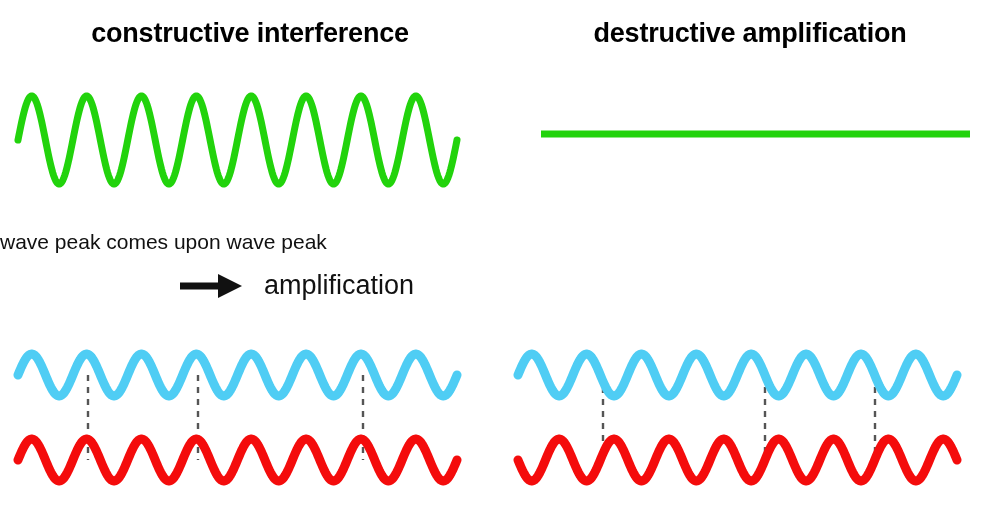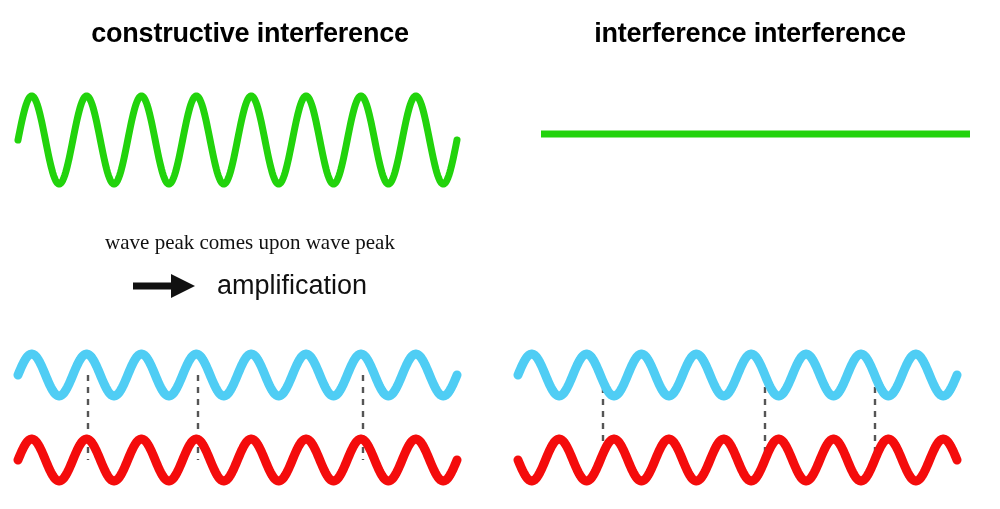--- a/index.html
+++ b/index.html
@@ -50,37 +50,37 @@
     left: 0;
     width: 500px;
     height: 130px;
   }
 
   .caption {
     position: absolute;
     top: 230px;
     left: 0;
     width: 500px;
-    text-align: center;
+    text-align: left;
     font-size: 21px;
     color: #111111;
     line-height: 1.15;
     white-space: nowrap;
-    font-family: Liberation Serif, serif;
   }
 
   .outcome-row {
     position: absolute;
     top: 272px;
     left: 0;
     width: 500px;
     display: flex;
     align-items: center;
     justify-content: center;
     gap: 22px;
+    padding-left: 47px;
   }
   .arrow-icon {
     display: block;
     width: 62px;
     height: 26px;
     flex: 0 0 auto;
   }
   .outcome-label {
     font-size: 27px;
     color: #111111;
@@ -131,21 +131,21 @@
             <line x1="363" x2="363" y1="45" y2="130" stroke="#555555" stroke-width="2.4" stroke-dasharray="6 6"></line>
           </g>
         <path id="p0-comp-0" fill="none" stroke-linecap="round" stroke-linejoin="round" stroke="#4FCDF4" stroke-width="9" d="M18.00 45.00 L18.91 42.80 L19.83 40.63 L20.74 38.51 L21.66 36.46 L22.57 34.50 L23.49 32.66 L24.40 30.95 L25.32 29.39 L26.23 28.01 L27.15 26.81 L28.06 25.82 L28.98 25.03 L29.89 24.46 L30.80 24.12 L31.72 24.00 L32.63 24.12 L33.55 24.46 L34.46 25.03 L35.38 25.82 L36.29 26.81 L37.21 28.01 L38.12 29.39 L39.04 30.95 L39.95 32.66 L40.86 34.50 L41.78 36.46 L42.69 38.51 L43.61 40.63 L44.52 42.80 L45.44 45.00 L46.35 47.20 L47.27 49.37 L48.18 51.49 L49.10 53.54 L50.01 55.50 L50.92 57.34 L51.84 59.05 L52.75 60.61 L53.67 61.99 L54.58 63.19 L55.50 64.18 L56.41 64.97 L57.33 65.54 L58.24 65.88 L59.16 66.00 L60.07 65.88 L60.99 65.54 L61.90 64.97 L62.81 64.18 L63.73 63.19 L64.64 61.99 L65.56 60.61 L66.47 59.05 L67.39 57.34 L68.30 55.50 L69.22 53.54 L70.13 51.49 L71.05 49.37 L71.96 47.20 L72.88 45.00 L73.79 42.80 L74.70 40.63 L75.62 38.51 L76.53 36.46 L77.45 34.50 L78.36 32.66 L79.28 30.95 L80.19 29.39 L81.11 28.01 L82.02 26.81 L82.94 25.82 L83.85 25.03 L84.76 24.46 L85.68 24.12 L86.59 24.00 L87.51 24.12 L88.42 24.46 L89.34 25.03 L90.25 25.82 L91.17 26.81 L92.08 28.01 L93.00 29.39 L93.91 30.95 L94.82 32.66 L95.74 34.50 L96.65 36.46 L97.57 38.51 L98.48 40.63 L99.40 42.80 L100.31 45.00 L101.23 47.20 L102.14 49.37 L103.06 51.49 L103.97 53.54 L104.89 55.50 L105.80 57.34 L106.71 59.05 L107.63 60.61 L108.54 61.99 L109.46 63.19 L110.37 64.18 L111.29 64.97 L112.20 65.54 L113.12 65.88 L114.03 66.00 L114.95 65.88 L115.86 65.54 L116.78 64.97 L117.69 64.18 L118.60 63.19 L119.52 61.99 L120.43 60.61 L121.35 59.05 L122.26 57.34 L123.18 55.50 L124.09 53.54 L125.01 51.49 L125.92 49.37 L126.84 47.20 L127.75 45.00 L128.66 42.80 L129.58 40.63 L130.49 38.51 L131.41 36.46 L132.32 34.50 L133.24 32.66 L134.15 30.95 L135.07 29.39 L135.98 28.01 L136.90 26.81 L137.81 25.82 L138.73 25.03 L139.64 24.46 L140.55 24.12 L141.47 24.00 L142.38 24.12 L143.30 24.46 L144.21 25.03 L145.13 25.82 L146.04 26.81 L146.96 28.01 L147.87 29.39 L148.79 30.95 L149.70 32.66 L150.61 34.50 L151.53 36.46 L152.44 38.51 L153.36 40.63 L154.27 42.80 L155.19 45.00 L156.10 47.20 L157.02 49.37 L157.93 51.49 L158.85 53.54 L159.76 55.50 L160.68 57.34 L161.59 59.05 L162.50 60.61 L163.42 61.99 L164.33 63.19 L165.25 64.18 L166.16 64.97 L167.08 65.54 L167.99 65.88 L168.91 66.00 L169.82 65.88 L170.74 65.54 L171.65 64.97 L172.56 64.18 L173.48 63.19 L174.39 61.99 L175.31 60.61 L176.22 59.05 L177.14 57.34 L178.05 55.50 L178.97 53.54 L179.88 51.49 L180.80 49.37 L181.71 47.20 L182.63 45.00 L183.54 42.80 L184.45 40.63 L185.37 38.51 L186.28 36.46 L187.20 34.50 L188.11 32.66 L189.03 30.95 L189.94 29.39 L190.86 28.01 L191.77 26.81 L192.69 25.82 L193.60 25.03 L194.51 24.46 L195.43 24.12 L196.34 24.00 L197.26 24.12 L198.17 24.46 L199.09 25.03 L200.00 25.82 L200.92 26.81 L201.83 28.01 L202.75 29.39 L203.66 30.95 L204.57 32.66 L205.49 34.50 L206.40 36.46 L207.32 38.51 L208.23 40.63 L209.15 42.80 L210.06 45.00 L210.98 47.20 L211.89 49.37 L212.81 51.49 L213.72 53.54 L214.64 55.50 L215.55 57.34 L216.46 59.05 L217.38 60.61 L218.29 61.99 L219.21 63.19 L220.12 64.18 L221.04 64.97 L221.95 65.54 L222.87 65.88 L223.78 66.00 L224.70 65.88 L225.61 65.54 L226.52 64.97 L227.44 64.18 L228.35 63.19 L229.27 61.99 L230.18 60.61 L231.10 59.05 L232.01 57.34 L232.93 55.50 L233.84 53.54 L234.76 51.49 L235.67 49.37 L236.59 47.20 L237.50 45.00 L238.41 42.80 L239.33 40.63 L240.24 38.51 L241.16 36.46 L242.07 34.50 L242.99 32.66 L243.90 30.95 L244.82 29.39 L245.73 28.01 L246.65 26.81 L247.56 25.82 L248.48 25.03 L249.39 24.46 L250.30 24.12 L251.22 24.00 L252.13 24.12 L253.05 24.46 L253.96 25.03 L254.88 25.82 L255.79 26.81 L256.71 28.01 L257.62 29.39 L258.54 30.95 L259.45 32.66 L260.36 34.50 L261.28 36.46 L262.19 38.51 L263.11 40.63 L264.02 42.80 L264.94 45.00 L265.85 47.20 L266.77 49.37 L267.68 51.49 L268.60 53.54 L269.51 55.50 L270.42 57.34 L271.34 59.05 L272.25 60.61 L273.17 61.99 L274.08 63.19 L275.00 64.18 L275.91 64.97 L276.83 65.54 L277.74 65.88 L278.66 66.00 L279.57 65.88 L280.49 65.54 L281.40 64.97 L282.31 64.18 L283.23 63.19 L284.14 61.99 L285.06 60.61 L285.97 59.05 L286.89 57.34 L287.80 55.50 L288.72 53.54 L289.63 51.49 L290.55 49.37 L291.46 47.20 L292.38 45.00 L293.29 42.80 L294.20 40.63 L295.12 38.51 L296.03 36.46 L296.95 34.50 L297.86 32.66 L298.78 30.95 L299.69 29.39 L300.61 28.01 L301.52 26.81 L302.44 25.82 L303.35 25.03 L304.26 24.46 L305.18 24.12 L306.09 24.00 L307.01 24.12 L307.92 24.46 L308.84 25.03 L309.75 25.82 L310.67 26.81 L311.58 28.01 L312.50 29.39 L313.41 30.95 L314.33 32.66 L315.24 34.50 L316.15 36.46 L317.07 38.51 L317.98 40.63 L318.90 42.80 L319.81 45.00 L320.73 47.20 L321.64 49.37 L322.56 51.49 L323.47 53.54 L324.39 55.50 L325.30 57.34 L326.21 59.05 L327.13 60.61 L328.04 61.99 L328.96 63.19 L329.87 64.18 L330.79 64.97 L331.70 65.54 L332.62 65.88 L333.53 66.00 L334.45 65.88 L335.36 65.54 L336.27 64.97 L337.19 64.18 L338.10 63.19 L339.02 61.99 L339.93 60.61 L340.85 59.05 L341.76 57.34 L342.68 55.50 L343.59 53.54 L344.51 51.49 L345.42 49.37 L346.34 47.20 L347.25 45.00 L348.16 42.80 L349.08 40.63 L349.99 38.51 L350.91 36.46 L351.82 34.50 L352.74 32.66 L353.65 30.95 L354.57 29.39 L355.48 28.01 L356.40 26.81 L357.31 25.82 L358.23 25.03 L359.14 24.46 L360.05 24.12 L360.97 24.00 L361.88 24.12 L362.80 24.46 L363.71 25.03 L364.63 25.82 L365.54 26.81 L366.46 28.01 L367.37 29.39 L368.29 30.95 L369.20 32.66 L370.11 34.50 L371.03 36.46 L371.94 38.51 L372.86 40.63 L373.77 42.80 L374.69 45.00 L375.60 47.20 L376.52 49.37 L377.43 51.49 L378.35 53.54 L379.26 55.50 L380.17 57.34 L381.09 59.05 L382.00 60.61 L382.92 61.99 L383.83 63.19 L384.75 64.18 L385.66 64.97 L386.58 65.54 L387.49 65.88 L388.41 66.00 L389.32 65.88 L390.24 65.54 L391.15 64.97 L392.06 64.18 L392.98 63.19 L393.89 61.99 L394.81 60.61 L395.72 59.05 L396.64 57.34 L397.55 55.50 L398.47 53.54 L399.38 51.49 L400.30 49.37 L401.21 47.20 L402.13 45.00 L403.04 42.80 L403.95 40.63 L404.87 38.51 L405.78 36.46 L406.70 34.50 L407.61 32.66 L408.53 30.95 L409.44 29.39 L410.36 28.01 L411.27 26.81 L412.19 25.82 L413.10 25.03 L414.01 24.46 L414.93 24.12 L415.84 24.00 L416.76 24.12 L417.67 24.46 L418.59 25.03 L419.50 25.82 L420.42 26.81 L421.33 28.01 L422.25 29.39 L423.16 30.95 L424.08 32.66 L424.99 34.50 L425.90 36.46 L426.82 38.51 L427.73 40.63 L428.65 42.80 L429.56 45.00 L430.48 47.20 L431.39 49.37 L432.31 51.49 L433.22 53.54 L434.14 55.50 L435.05 57.34 L435.96 59.05 L436.88 60.61 L437.79 61.99 L438.71 63.19 L439.62 64.18 L440.54 64.97 L441.45 65.54 L442.37 65.88 L443.28 66.00 L444.20 65.88 L445.11 65.54 L446.02 64.97 L446.94 64.18 L447.85 63.19 L448.77 61.99 L449.68 60.61 L450.60 59.05 L451.51 57.34 L452.43 55.50 L453.34 53.54 L454.26 51.49 L455.17 49.37 L456.09 47.20 L457.00 45.00"></path>
         <path id="p0-comp-1" fill="none" stroke-linecap="round" stroke-linejoin="round" stroke="#F40C0C" stroke-width="9" d="M18.00 130.00 L18.91 127.80 L19.83 125.63 L20.74 123.51 L21.66 121.46 L22.57 119.50 L23.49 117.66 L24.40 115.95 L25.32 114.39 L26.23 113.01 L27.15 111.81 L28.06 110.82 L28.98 110.03 L29.89 109.46 L30.80 109.12 L31.72 109.00 L32.63 109.12 L33.55 109.46 L34.46 110.03 L35.38 110.82 L36.29 111.81 L37.21 113.01 L38.12 114.39 L39.04 115.95 L39.95 117.66 L40.86 119.50 L41.78 121.46 L42.69 123.51 L43.61 125.63 L44.52 127.80 L45.44 130.00 L46.35 132.20 L47.27 134.37 L48.18 136.49 L49.10 138.54 L50.01 140.50 L50.92 142.34 L51.84 144.05 L52.75 145.61 L53.67 146.99 L54.58 148.19 L55.50 149.18 L56.41 149.97 L57.33 150.54 L58.24 150.88 L59.16 151.00 L60.07 150.88 L60.99 150.54 L61.90 149.97 L62.81 149.18 L63.73 148.19 L64.64 146.99 L65.56 145.61 L66.47 144.05 L67.39 142.34 L68.30 140.50 L69.22 138.54 L70.13 136.49 L71.05 134.37 L71.96 132.20 L72.88 130.00 L73.79 127.80 L74.70 125.63 L75.62 123.51 L76.53 121.46 L77.45 119.50 L78.36 117.66 L79.28 115.95 L80.19 114.39 L81.11 113.01 L82.02 111.81 L82.94 110.82 L83.85 110.03 L84.76 109.46 L85.68 109.12 L86.59 109.00 L87.51 109.12 L88.42 109.46 L89.34 110.03 L90.25 110.82 L91.17 111.81 L92.08 113.01 L93.00 114.39 L93.91 115.95 L94.82 117.66 L95.74 119.50 L96.65 121.46 L97.57 123.51 L98.48 125.63 L99.40 127.80 L100.31 130.00 L101.23 132.20 L102.14 134.37 L103.06 136.49 L103.97 138.54 L104.89 140.50 L105.80 142.34 L106.71 144.05 L107.63 145.61 L108.54 146.99 L109.46 148.19 L110.37 149.18 L111.29 149.97 L112.20 150.54 L113.12 150.88 L114.03 151.00 L114.95 150.88 L115.86 150.54 L116.78 149.97 L117.69 149.18 L118.60 148.19 L119.52 146.99 L120.43 145.61 L121.35 144.05 L122.26 142.34 L123.18 140.50 L124.09 138.54 L125.01 136.49 L125.92 134.37 L126.84 132.20 L127.75 130.00 L128.66 127.80 L129.58 125.63 L130.49 123.51 L131.41 121.46 L132.32 119.50 L133.24 117.66 L134.15 115.95 L135.07 114.39 L135.98 113.01 L136.90 111.81 L137.81 110.82 L138.73 110.03 L139.64 109.46 L140.55 109.12 L141.47 109.00 L142.38 109.12 L143.30 109.46 L144.21 110.03 L145.13 110.82 L146.04 111.81 L146.96 113.01 L147.87 114.39 L148.79 115.95 L149.70 117.66 L150.61 119.50 L151.53 121.46 L152.44 123.51 L153.36 125.63 L154.27 127.80 L155.19 130.00 L156.10 132.20 L157.02 134.37 L157.93 136.49 L158.85 138.54 L159.76 140.50 L160.68 142.34 L161.59 144.05 L162.50 145.61 L163.42 146.99 L164.33 148.19 L165.25 149.18 L166.16 149.97 L167.08 150.54 L167.99 150.88 L168.91 151.00 L169.82 150.88 L170.74 150.54 L171.65 149.97 L172.56 149.18 L173.48 148.19 L174.39 146.99 L175.31 145.61 L176.22 144.05 L177.14 142.34 L178.05 140.50 L178.97 138.54 L179.88 136.49 L180.80 134.37 L181.71 132.20 L182.63 130.00 L183.54 127.80 L184.45 125.63 L185.37 123.51 L186.28 121.46 L187.20 119.50 L188.11 117.66 L189.03 115.95 L189.94 114.39 L190.86 113.01 L191.77 111.81 L192.69 110.82 L193.60 110.03 L194.51 109.46 L195.43 109.12 L196.34 109.00 L197.26 109.12 L198.17 109.46 L199.09 110.03 L200.00 110.82 L200.92 111.81 L201.83 113.01 L202.75 114.39 L203.66 115.95 L204.57 117.66 L205.49 119.50 L206.40 121.46 L207.32 123.51 L208.23 125.63 L209.15 127.80 L210.06 130.00 L210.98 132.20 L211.89 134.37 L212.81 136.49 L213.72 138.54 L214.64 140.50 L215.55 142.34 L216.46 144.05 L217.38 145.61 L218.29 146.99 L219.21 148.19 L220.12 149.18 L221.04 149.97 L221.95 150.54 L222.87 150.88 L223.78 151.00 L224.70 150.88 L225.61 150.54 L226.52 149.97 L227.44 149.18 L228.35 148.19 L229.27 146.99 L230.18 145.61 L231.10 144.05 L232.01 142.34 L232.93 140.50 L233.84 138.54 L234.76 136.49 L235.67 134.37 L236.59 132.20 L237.50 130.00 L238.41 127.80 L239.33 125.63 L240.24 123.51 L241.16 121.46 L242.07 119.50 L242.99 117.66 L243.90 115.95 L244.82 114.39 L245.73 113.01 L246.65 111.81 L247.56 110.82 L248.48 110.03 L249.39 109.46 L250.30 109.12 L251.22 109.00 L252.13 109.12 L253.05 109.46 L253.96 110.03 L254.88 110.82 L255.79 111.81 L256.71 113.01 L257.62 114.39 L258.54 115.95 L259.45 117.66 L260.36 119.50 L261.28 121.46 L262.19 123.51 L263.11 125.63 L264.02 127.80 L264.94 130.00 L265.85 132.20 L266.77 134.37 L267.68 136.49 L268.60 138.54 L269.51 140.50 L270.42 142.34 L271.34 144.05 L272.25 145.61 L273.17 146.99 L274.08 148.19 L275.00 149.18 L275.91 149.97 L276.83 150.54 L277.74 150.88 L278.66 151.00 L279.57 150.88 L280.49 150.54 L281.40 149.97 L282.31 149.18 L283.23 148.19 L284.14 146.99 L285.06 145.61 L285.97 144.05 L286.89 142.34 L287.80 140.50 L288.72 138.54 L289.63 136.49 L290.55 134.37 L291.46 132.20 L292.38 130.00 L293.29 127.80 L294.20 125.63 L295.12 123.51 L296.03 121.46 L296.95 119.50 L297.86 117.66 L298.78 115.95 L299.69 114.39 L300.61 113.01 L301.52 111.81 L302.44 110.82 L303.35 110.03 L304.26 109.46 L305.18 109.12 L306.09 109.00 L307.01 109.12 L307.92 109.46 L308.84 110.03 L309.75 110.82 L310.67 111.81 L311.58 113.01 L312.50 114.39 L313.41 115.95 L314.33 117.66 L315.24 119.50 L316.15 121.46 L317.07 123.51 L317.98 125.63 L318.90 127.80 L319.81 130.00 L320.73 132.20 L321.64 134.37 L322.56 136.49 L323.47 138.54 L324.39 140.50 L325.30 142.34 L326.21 144.05 L327.13 145.61 L328.04 146.99 L328.96 148.19 L329.87 149.18 L330.79 149.97 L331.70 150.54 L332.62 150.88 L333.53 151.00 L334.45 150.88 L335.36 150.54 L336.27 149.97 L337.19 149.18 L338.10 148.19 L339.02 146.99 L339.93 145.61 L340.85 144.05 L341.76 142.34 L342.68 140.50 L343.59 138.54 L344.51 136.49 L345.42 134.37 L346.34 132.20 L347.25 130.00 L348.16 127.80 L349.08 125.63 L349.99 123.51 L350.91 121.46 L351.82 119.50 L352.74 117.66 L353.65 115.95 L354.57 114.39 L355.48 113.01 L356.40 111.81 L357.31 110.82 L358.23 110.03 L359.14 109.46 L360.05 109.12 L360.97 109.00 L361.88 109.12 L362.80 109.46 L363.71 110.03 L364.63 110.82 L365.54 111.81 L366.46 113.01 L367.37 114.39 L368.29 115.95 L369.20 117.66 L370.11 119.50 L371.03 121.46 L371.94 123.51 L372.86 125.63 L373.77 127.80 L374.69 130.00 L375.60 132.20 L376.52 134.37 L377.43 136.49 L378.35 138.54 L379.26 140.50 L380.17 142.34 L381.09 144.05 L382.00 145.61 L382.92 146.99 L383.83 148.19 L384.75 149.18 L385.66 149.97 L386.58 150.54 L387.49 150.88 L388.41 151.00 L389.32 150.88 L390.24 150.54 L391.15 149.97 L392.06 149.18 L392.98 148.19 L393.89 146.99 L394.81 145.61 L395.72 144.05 L396.64 142.34 L397.55 140.50 L398.47 138.54 L399.38 136.49 L400.30 134.37 L401.21 132.20 L402.13 130.00 L403.04 127.80 L403.95 125.63 L404.87 123.51 L405.78 121.46 L406.70 119.50 L407.61 117.66 L408.53 115.95 L409.44 114.39 L410.36 113.01 L411.27 111.81 L412.19 110.82 L413.10 110.03 L414.01 109.46 L414.93 109.12 L415.84 109.00 L416.76 109.12 L417.67 109.46 L418.59 110.03 L419.50 110.82 L420.42 111.81 L421.33 113.01 L422.25 114.39 L423.16 115.95 L424.08 117.66 L424.99 119.50 L425.90 121.46 L426.82 123.51 L427.73 125.63 L428.65 127.80 L429.56 130.00 L430.48 132.20 L431.39 134.37 L432.31 136.49 L433.22 138.54 L434.14 140.50 L435.05 142.34 L435.96 144.05 L436.88 145.61 L437.79 146.99 L438.71 148.19 L439.62 149.18 L440.54 149.97 L441.45 150.54 L442.37 150.88 L443.28 151.00 L444.20 150.88 L445.11 150.54 L446.02 149.97 L446.94 149.18 L447.85 148.19 L448.77 146.99 L449.68 145.61 L450.60 144.05 L451.51 142.34 L452.43 140.50 L453.34 138.54 L454.26 136.49 L455.17 134.37 L456.09 132.20 L457.00 130.00"></path>
       </svg>
     </div>
   </div>
 
   <div class="panel panel-right">
 
-    <div class="panel-title">interference interference</div>
+    <div class="panel-title">destructive amplification</div>
 
     <div class="result-wave">
       <svg width="500" height="130" viewBox="0 0 500 130">
         <path id="p1-result" fill="none" stroke-linecap="butt" stroke-linejoin="round" stroke="#22D30C" stroke-width="7" d="M41 56 L470 56"></path>
       </svg>
     </div>
 
 
 
     <div class="component-waves">

